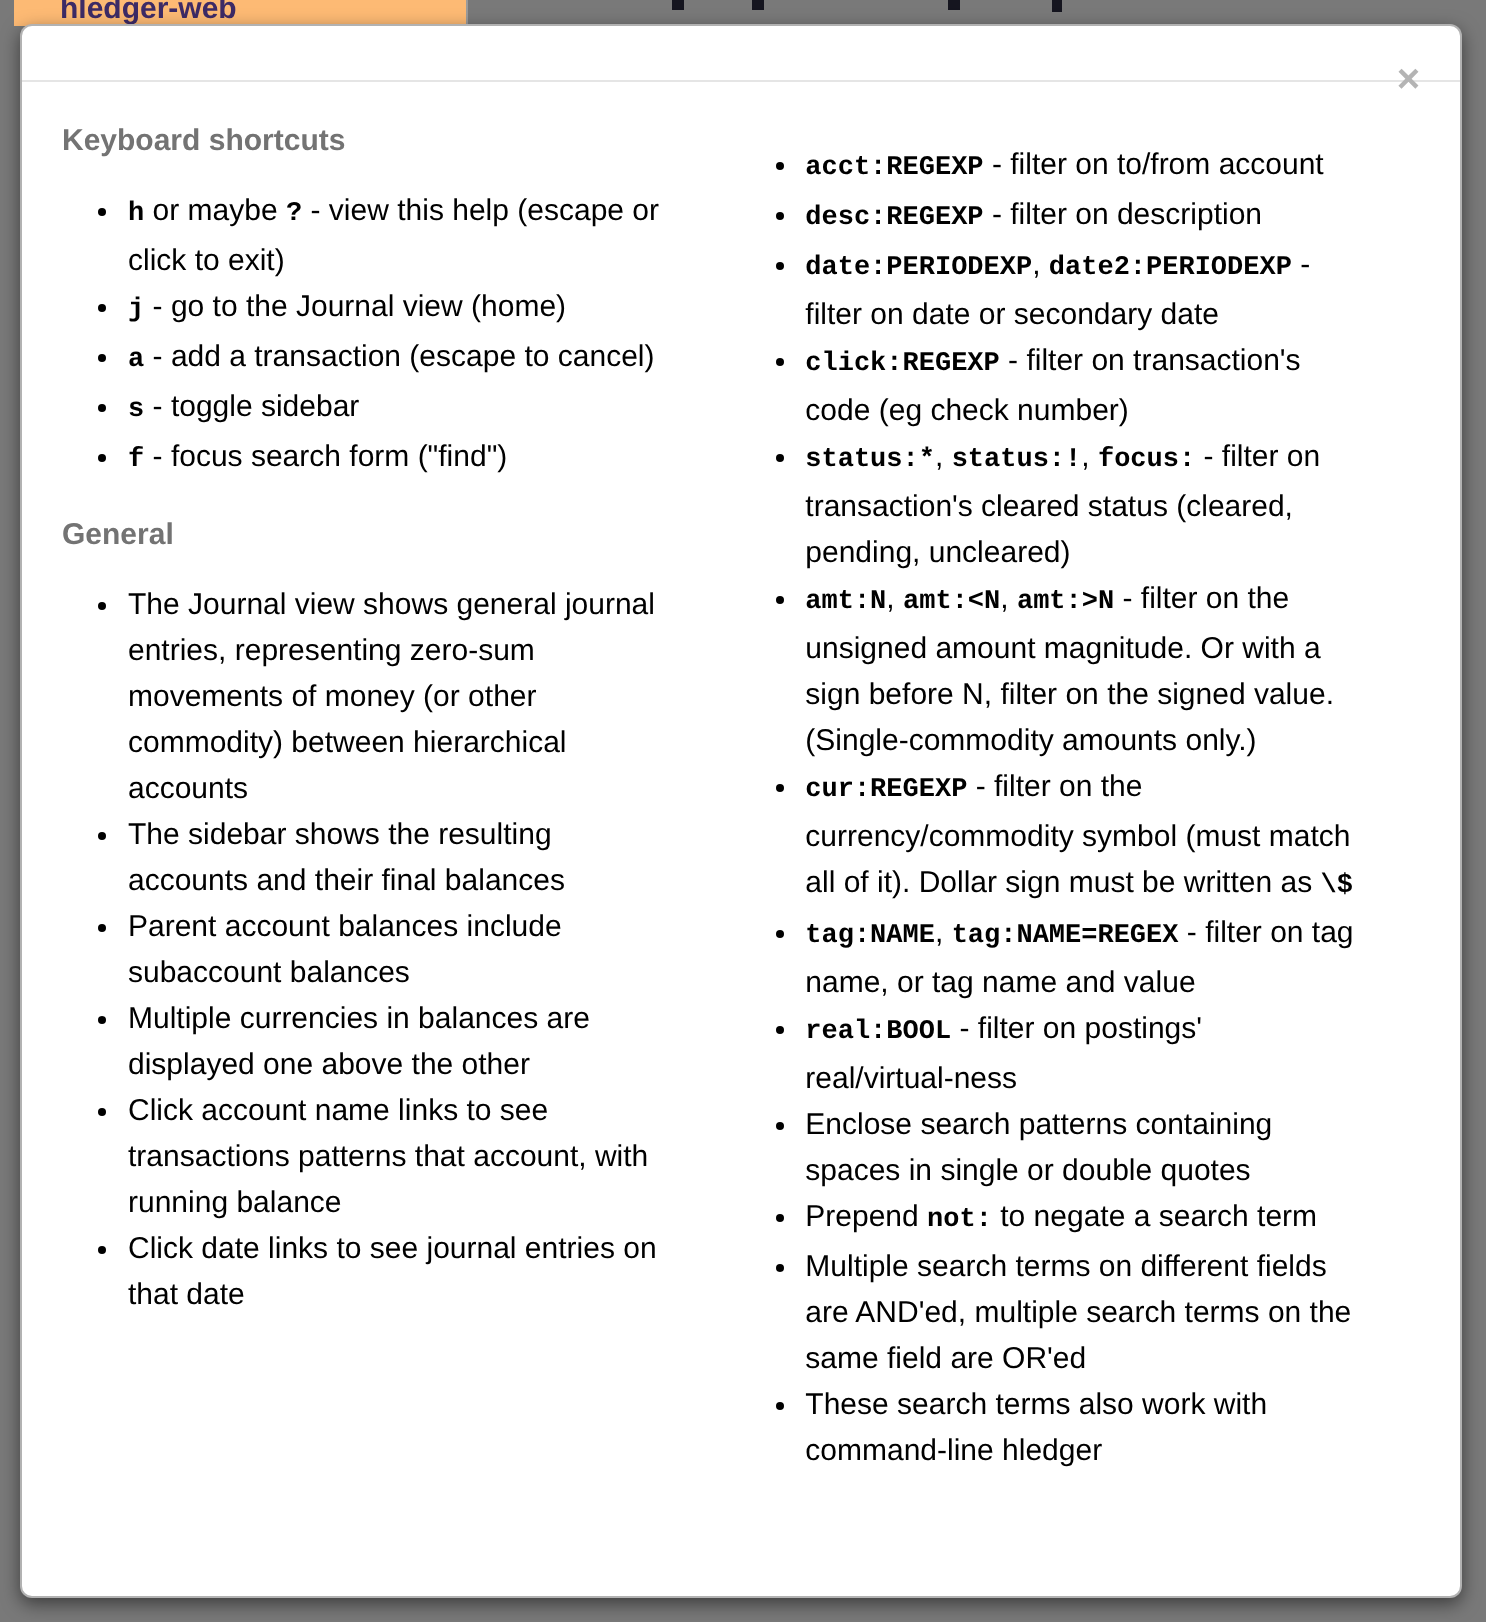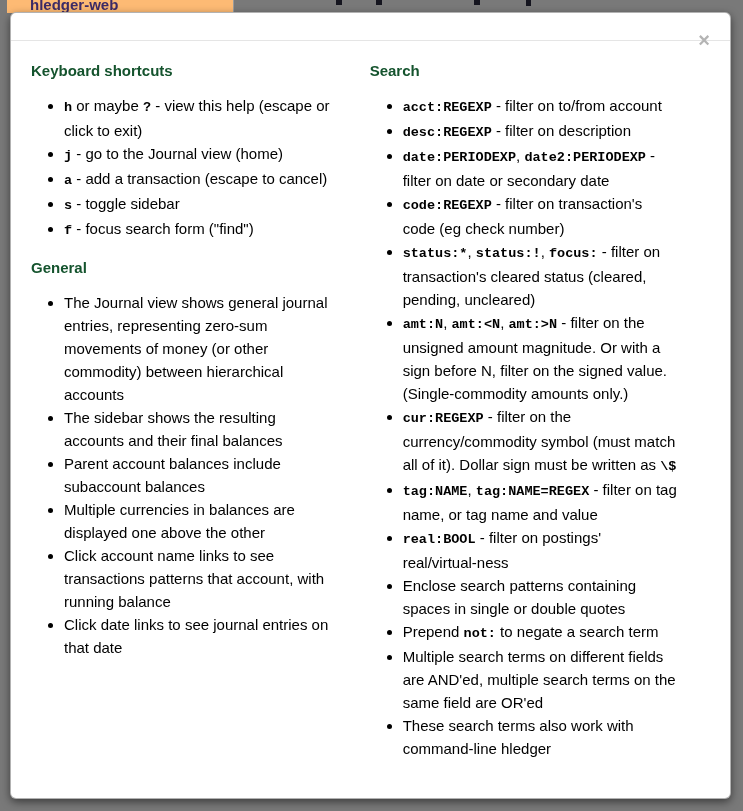--- a/index.html
+++ b/index.html
@@ -92,21 +92,21 @@
     gap: 30px;
     font-size: 15px;
     line-height: 23px;
   }
   .help-col { flex: 1; min-width: 0; }
   .section-heading {
     font-weight: bold;
     font-size: 15px;
     line-height: 23px;
     margin: 14px 0 0 0;
-    color: #14532d;
+    color: #737373;
   }
   .section-heading:first-child { margin-top: 0; }
   .modal-body ul {
     margin: 12px 0 10px 0;
     padding-left: 33px;
   }
   .modal-body li {
     margin: 0;
     padding: 0;
   }
@@ -151,26 +151,25 @@
         <ul>
           <li>The Journal view shows general journal entries, representing zero-sum movements of money (or other commodity) between hierarchical accounts</li>
           <li>The sidebar shows the resulting accounts and their final balances</li>
           <li>Parent account balances include subaccount balances</li>
           <li>Multiple currencies in balances are displayed one above the other</li>
           <li>Click account name links to see transactions patterns that account, with running balance</li>
           <li>Click date links to see journal entries on that date</li>
         </ul>
       </div>
     <div class="help-col">
-        <p class="section-heading">Search</p>
         <ul>
           <li><code>acct:REGEXP</code> - filter on to/from account</li>
           <li><code>desc:REGEXP</code> - filter on description</li>
           <li><code>date:PERIODEXP</code>, <code>date2:PERIODEXP</code> - filter on date or secondary date</li>
-          <li><code>code:REGEXP</code> - filter on transaction's code (eg check number)</li>
+          <li><code>click:REGEXP</code> - filter on transaction's code (eg check number)</li>
           <li><code>status:*</code>, <code>status:!</code>, <code>focus:</code> - filter on transaction's cleared status (cleared, pending, uncleared)</li>
           <li><code>amt:N</code>, <code>amt:&lt;N</code>, <code>amt:&gt;N</code> - filter on the unsigned amount magnitude. Or with a sign before N, filter on the signed value. (Single-commodity amounts only.)</li>
           <li><code>cur:REGEXP</code> - filter on the currency/commodity symbol (must match all of it). Dollar sign must be written as <code>\$</code></li>
           <li><code>tag:NAME</code>, <code>tag:NAME=REGEX</code> - filter on tag name, or tag name and value</li>
           <li><code>real:BOOL</code> - filter on postings' real/virtual-ness</li>
           <li>Enclose search patterns containing spaces in single or double quotes</li>
           <li>Prepend <code>not:</code> to negate a search term</li>
           <li>Multiple search terms on different fields are AND'ed, multiple search terms on the same field are OR'ed</li>
           <li>These search terms also work with command-line hledger</li>
         </ul>

